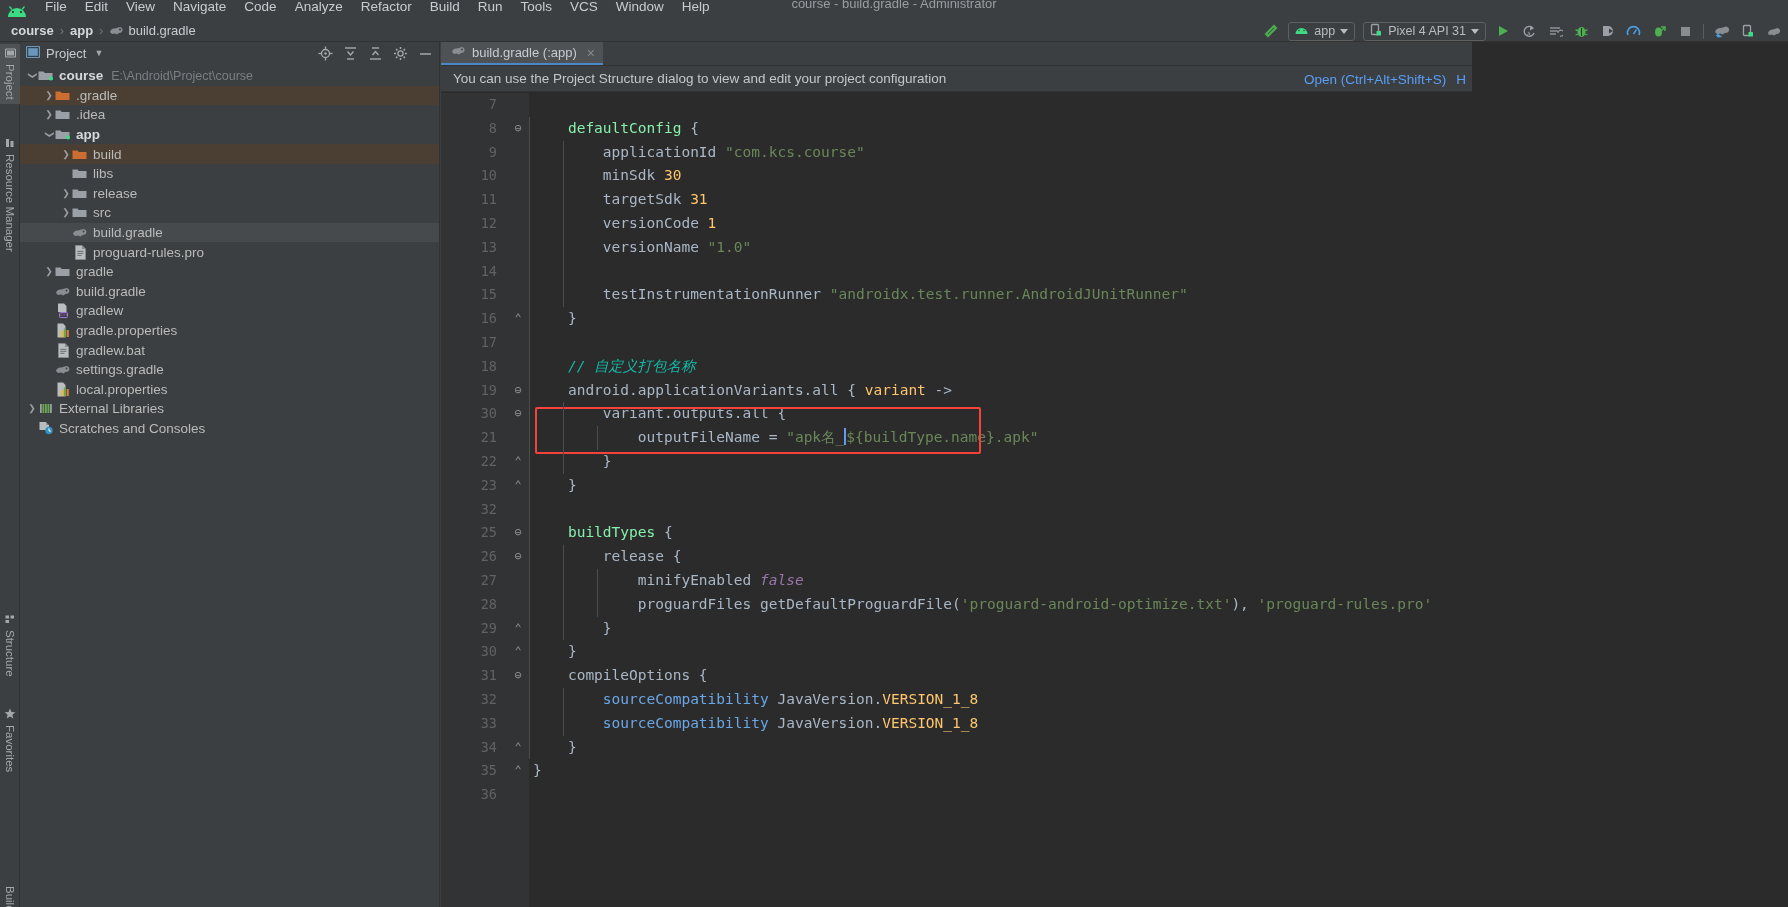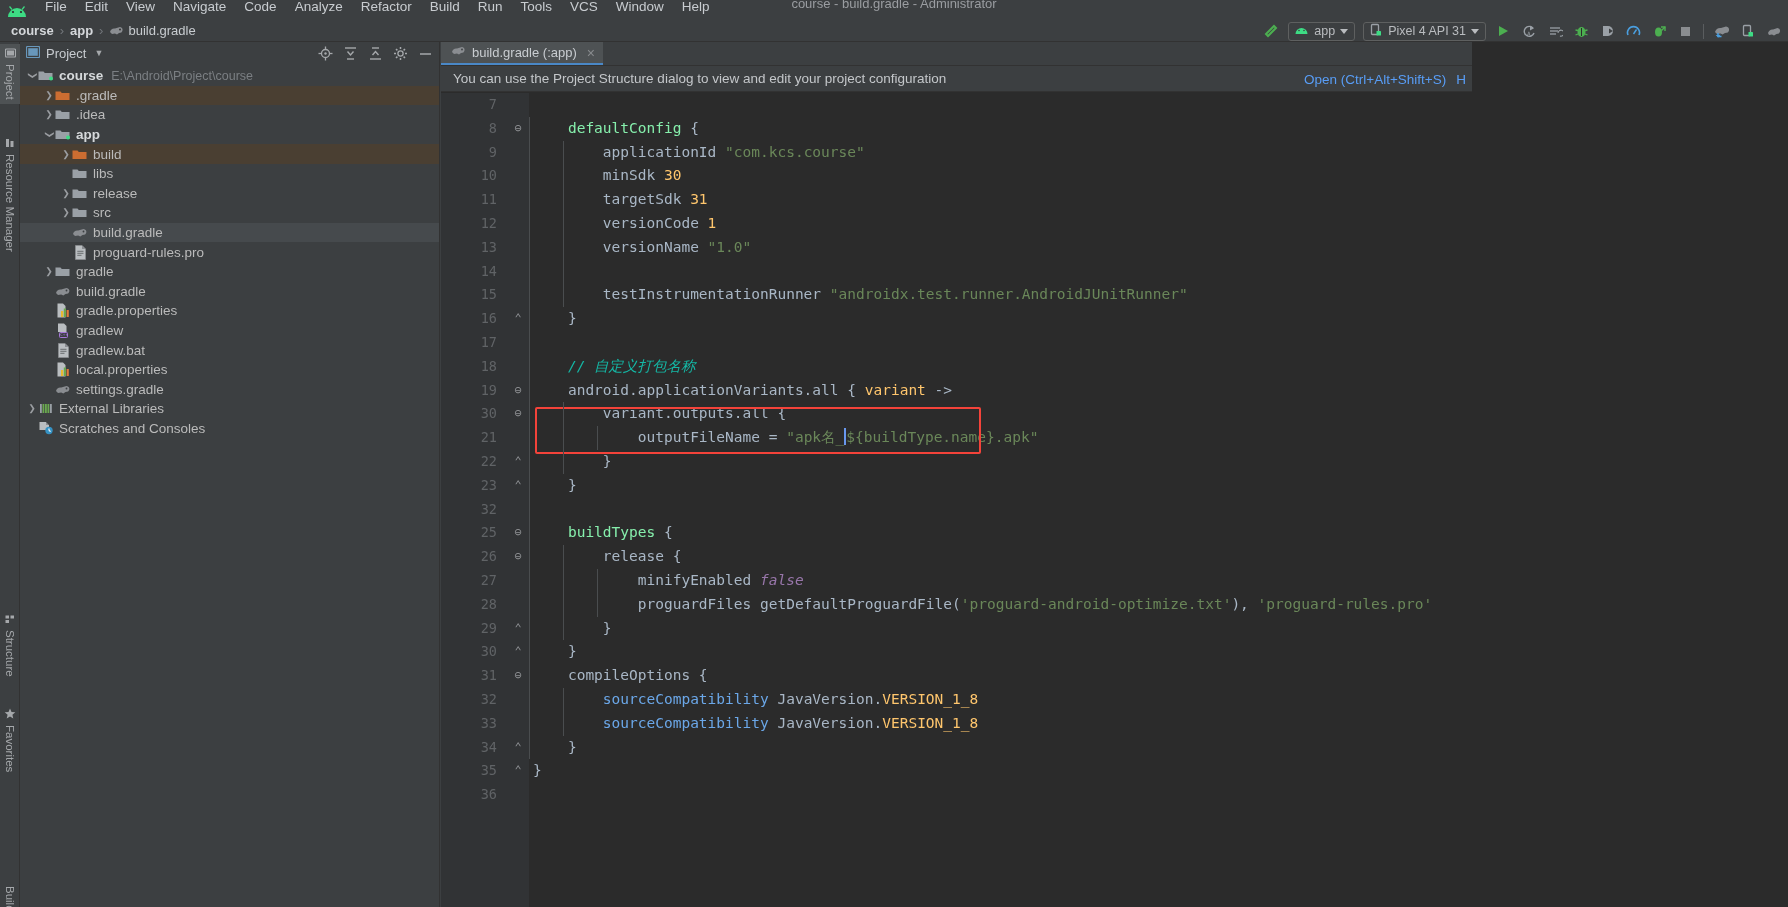--- a/index.html
+++ b/index.html
@@ -582,75 +582,75 @@
               <path d="M1 8 Q2 4 6.2 4.5 L11.5 3 Q14.8 3.5 14.3 6.5 Q13.8 9 10.5 9 L8.3 10.6 L6.2 9.6 L3 10 Z" fill="#8a8d91"></path>
               <circle cx="11.5" cy="5.5" r="0.9" fill="#3c3f41"></circle>
             </svg>
           </span>
           <span class="tlabel">build.gradle</span>
         </div>
         <div class="trow" style="padding-left: 23px;">
           <span class="arrow"></span>
           <span class="ticon">
             <svg width="15" height="15" viewBox="0 0 15 15">
+              <path d="M2 0.5 L8 0.5 L10.5 3 L10.5 9 L2 9 Z" fill="#b9bdc0"></path>
+              <rect x="3.5" y="9.5" width="8" height="5" rx="0.8" fill="#3c3f41" stroke="#a578d8" stroke-width="1"></rect>
+              <text x="4.2" y="13.4" font-size="4.4" fill="#a578d8" font-family="monospace">C++</text>
+            </svg>
+          </span>
+          <span class="tlabel">gradlew</span>
+        </div>
+        <div class="trow" style="padding-left: 23px;">
+          <span class="arrow"></span>
+          <span class="ticon">
+            <svg width="15" height="15" viewBox="0 0 15 15">
               <path d="M1.5 0.5 L7 0.5 L9.5 3 L9.5 14.5 L1.5 14.5 Z" fill="#b9bdc0"></path>
               <rect x="5" y="8" width="2.2" height="6" fill="#e8b931"></rect>
               <rect x="7.8" y="5.5" width="2.2" height="8.5" fill="#6aa84f"></rect>
               <rect x="10.6" y="7" width="2.2" height="7" fill="#e07b39"></rect>
             </svg>
           </span>
           <span class="tlabel">gradle.properties</span>
-        </div>
-        <div class="trow" style="padding-left: 23px;">
-          <span class="arrow"></span>
-          <span class="ticon">
-            <svg width="15" height="15" viewBox="0 0 15 15">
-              <path d="M2 0.5 L8 0.5 L10.5 3 L10.5 9 L2 9 Z" fill="#b9bdc0"></path>
-              <rect x="3.5" y="9.5" width="8" height="5" rx="0.8" fill="#3c3f41" stroke="#a578d8" stroke-width="1"></rect>
-              <text x="4.2" y="13.4" font-size="4.4" fill="#a578d8" font-family="monospace">C++</text>
-            </svg>
-          </span>
-          <span class="tlabel">gradlew</span>
         </div>
         <div class="trow" style="padding-left: 23px;">
           <span class="arrow"></span>
           <span class="ticon">
             <svg width="13" height="15" viewBox="0 0 13 15">
               <path d="M1.5 0.5 L8 0.5 L11.5 4 L11.5 14.5 L1.5 14.5 Z" fill="#b9bdc0" stroke="#8a8d91" stroke-width="0.8"></path>
               <path d="M8 0.5 L8 4 L11.5 4" fill="#8a8d91"></path>
               <g stroke="#55585b" stroke-width="0.8">
                 <line x1="3.3" y1="6.3" x2="9.5" y2="6.3"></line>
                 <line x1="3.3" y1="8.3" x2="9.5" y2="8.3"></line>
                 <line x1="3.3" y1="10.3" x2="7.5" y2="10.3"></line>
               </g>
             </svg>
           </span>
           <span class="tlabel">gradlew.bat</span>
         </div>
         <div class="trow" style="padding-left: 23px;">
           <span class="arrow"></span>
           <span class="ticon">
+            <svg width="16" height="13" viewBox="0 0 16 13">
+              <path d="M1 8 Q2 4 6.2 4.5 L11.5 3 Q14.8 3.5 14.3 6.5 Q13.8 9 10.5 9 L8.3 10.6 L6.2 9.6 L3 10 Z" fill="#8a8d91"></path>
+              <circle cx="11.5" cy="5.5" r="0.9" fill="#3c3f41"></circle>
+            </svg>
+          </span>
+          <span class="tlabel">settings.gradle</span>
+        </div>
+        <div class="trow" style="padding-left: 23px;">
+          <span class="arrow"></span>
+          <span class="ticon">
             <svg width="15" height="15" viewBox="0 0 15 15">
               <path d="M1.5 0.5 L7 0.5 L9.5 3 L9.5 14.5 L1.5 14.5 Z" fill="#b9bdc0"></path>
               <rect x="5" y="8" width="2.2" height="6" fill="#e8b931"></rect>
               <rect x="7.8" y="5.5" width="2.2" height="8.5" fill="#6aa84f"></rect>
               <rect x="10.6" y="7" width="2.2" height="7" fill="#e07b39"></rect>
             </svg>
           </span>
           <span class="tlabel">local.properties</span>
-        </div>
-        <div class="trow" style="padding-left: 23px;">
-          <span class="arrow"></span>
-          <span class="ticon">
-            <svg width="16" height="13" viewBox="0 0 16 13">
-              <path d="M1 8 Q2 4 6.2 4.5 L11.5 3 Q14.8 3.5 14.3 6.5 Q13.8 9 10.5 9 L8.3 10.6 L6.2 9.6 L3 10 Z" fill="#8a8d91"></path>
-              <circle cx="11.5" cy="5.5" r="0.9" fill="#3c3f41"></circle>
-            </svg>
-          </span>
-          <span class="tlabel">settings.gradle</span>
         </div>
         <div class="trow" style="padding-left: 6px;">
           <span class="arrow">❯</span>
           <span class="ticon">
             <svg width="15" height="13" viewBox="0 0 15 13">
               <rect x="1" y="2" width="1.8" height="9" fill="#9aa0a6"></rect>
               <rect x="3.5" y="2" width="1.8" height="9" fill="#6aa84f"></rect>
               <rect x="6" y="2" width="1.8" height="9" fill="#6aa84f"></rect>
               <rect x="8.5" y="2" width="1.8" height="9" fill="#6aa84f"></rect>
               <rect x="11" y="2" width="1.8" height="9" fill="#9aa0a6"></rect>

